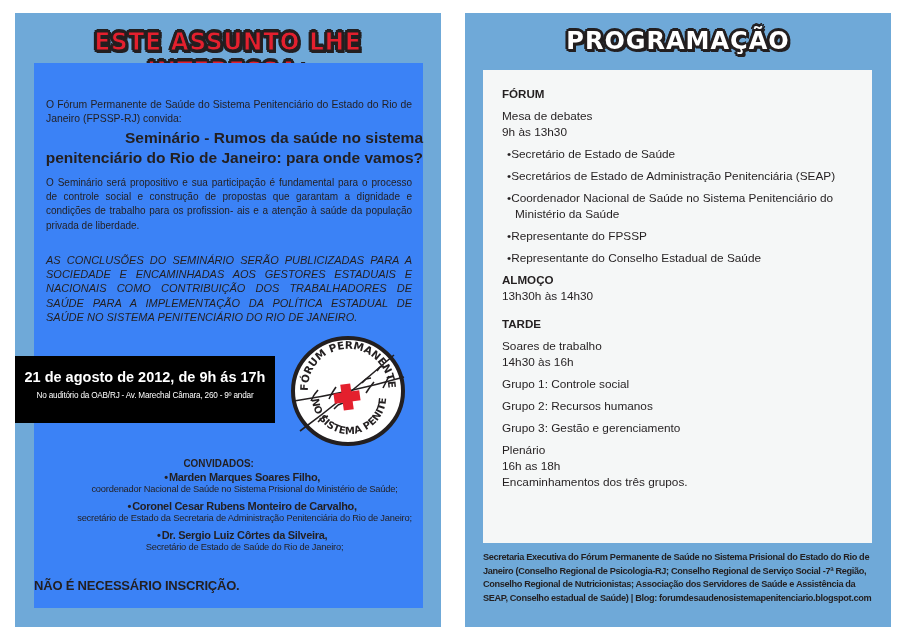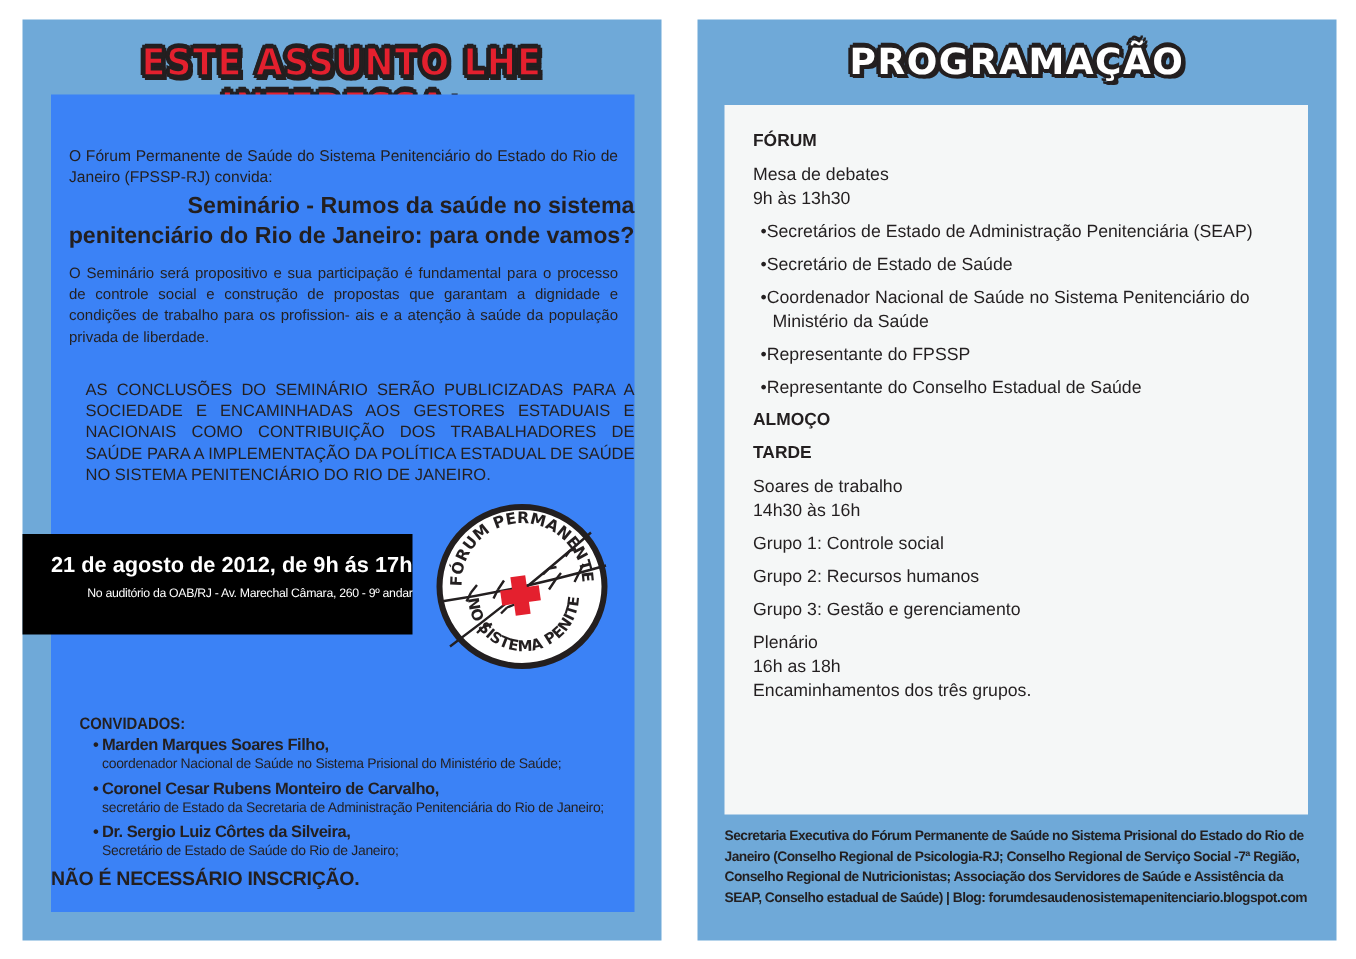--- a/index.html
+++ b/index.html
@@ -14,29 +14,29 @@
   #right-title { top: 14px; font-size: 24px; color: #ffffff;
     text-shadow: 2px 2px 0 #231f20, -2px -2px 0 #231f20, 2px -2px 0 #231f20, -2px 2px 0 #231f20, 0 3px 0 #231f20, 3px 0 0 #231f20, -3px 0 0 #231f20, 0 -3px 0 #231f20, 3px 3px 0 #231f20; }
 
   .white-box { position: absolute; background: #3b82f6; }
   #left-box { left: 19px; top: 50px; width: 389px; height: 545px; }
   #right-box { left: 18px; top: 57px; width: 389px; height: 473px; background: #f5f7f7; }
 
   .intro { position: absolute; left: 12px; top: 35px; width: 366px; font-size: 10.4px; line-height: 14px; text-align: justify; }
   .sem-title { position: absolute; left: 0; width: 389px; top: 65px; text-align: right; font-size: 15.5px; font-weight: bold; line-height: 20px; }
   .sem-desc { position: absolute; left: 12px; top: 113px; width: 366px; font-size: 10px; line-height: 14.2px; text-align: justify; }
-  .sem-caps { position: absolute; left: 23px; top: 190px; width: 366px; font-size: 11px; line-height: 14.2px; text-align: justify; }
+  .sem-caps { position: absolute; left: 12px; top: 190px; width: 366px; font-size: 11px; line-height: 14.2px; text-align: justify; font-style: italic; }
 
-  #date-banner { position: absolute; left: 15px; top: 356px; width: 260px; height: 67px; background: #000000; color: #ffffff; text-align: right; }
+  #date-banner { position: absolute; left: 15px; top: 356px; width: 260px; height: 67px; background: #000000; color: #ffffff; text-align: center; }
   #date-banner .date { font-size: 14.5px; font-weight: bold; margin-top: 13px; }
   #date-banner .place { font-size: 8.2px; margin-top: 6px; letter-spacing: -0.2px; }
 
   #seal { position: absolute; left: 286px; top: 333px; width: 124px; height: 114px; }
 
-  .guests { position: absolute; left: 12px; top: 414px; width: 375px; }
+  .guests { position: absolute; left: 12px; top: 394px; width: 375px; text-align: center; }
   .guests .head { font-size: 11px; font-weight: bold; margin-left: 7px; margin-bottom: 2px; transform: scaleX(0.9); transform-origin: left; }
   .guest { margin-bottom: 5px; margin-left: 16px; }
   .guest .name { font-size: 11px; font-weight: bold; letter-spacing: -0.3px; }
   .guest .role { font-size: 9.3px; padding-left: 6px; letter-spacing: -0.2px; line-height: 12px; }
   .bullet { display: inline-block; width: 6px; }
 
   .no-reg { position: absolute; left: 0; width: 389px; top: 515px; text-align: left; font-size: 13px; font-weight: bold; letter-spacing: -0.2px; }
 
   .prog { position: absolute; left: 19px; top: 16px; width: 360px; font-size: 11.8px; line-height: 16px; }
   .prog .sec { font-weight: bold; font-size: 11.6px; }
@@ -106,27 +106,28 @@
   </text>
 </svg>
 
 <div id="right-panel" class="panel">
   <div id="right-title" class="banner-title">PROGRAMAÇÃO</div>
   <div id="right-box" class="white-box">
     <div class="prog">
       <div class="sec b">FÓRUM</div>
       <div>Mesa de debates</div>
       <div class="b">9h às 13h30</div>
+      <div class="li"><span>•</span><span>Secretário de Estado de Saúde</span></div>
       <div class="li"><span>•</span><span>Secretários de Estado de Administração Penitenciária (SEAP)</span></div>
-      <div class="li"><span>•</span><span>Secretário de Estado de Saúde</span></div>
       <div class="li"><span>•</span><span>Coordenador Nacional de Saúde no Sistema Penitenciário do Ministério da Saúde</span></div>
       <div class="li"><span>•</span><span>Representante do FPSSP</span></div>
       <div class="li"><span>•</span><span>Representante do Conselho Estadual de Saúde</span></div>
 
       <div class="sec">ALMOÇO</div>
+      <div class="b">13h30h às 14h30</div>
       <div class="gap"></div>
 
       <div class="sec b">TARDE</div>
       <div>Soares de trabalho</div>
       <div class="b">14h30 às 16h</div>
       <div class="b">Grupo 1: Controle social</div>
       <div class="b">Grupo 2: Recursos humanos</div>
       <div class="b">Grupo 3: Gestão  e gerenciamento</div>
       <div>Plenário</div>
       <div>16h as 18h</div>

